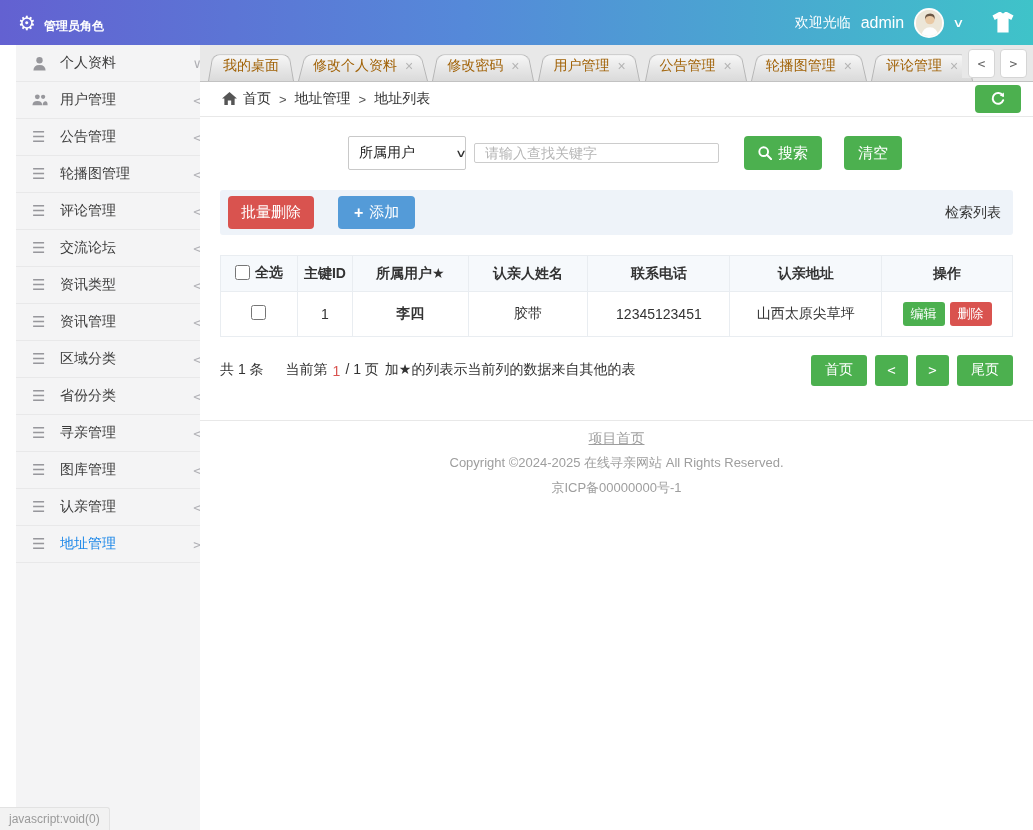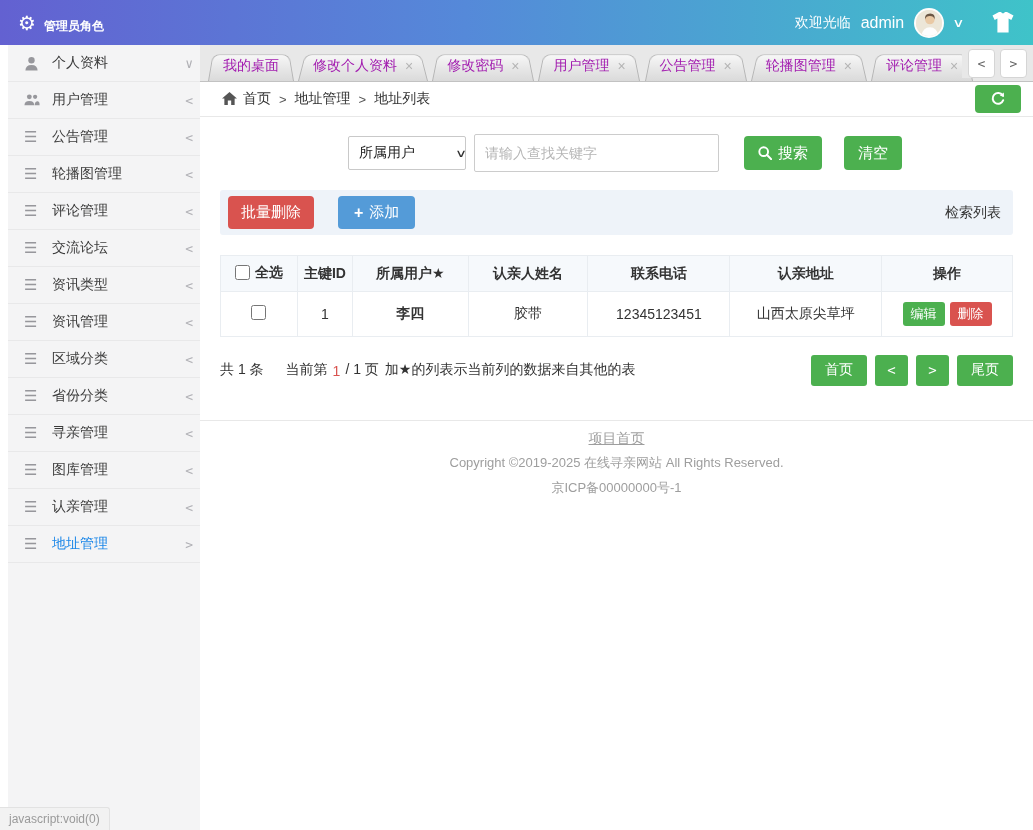--- a/index.html
+++ b/index.html
@@ -15,56 +15,56 @@
   .brand .title { font-size:22px; font-weight:bold; line-height:26px; letter-spacing:1px; }
   .brand .subtitle { font-size:12px; font-weight:bold; line-height:20px; }
   .user-area { display:flex; align-items:center; gap:10px; }
   .welcome { font-size:14px; }
   .uname { font-size:16px; }
   .avatar { width:30px; height:30px; border-radius:50%; background:#efe9dc; border:2px solid rgba(255,255,255,.9); overflow:hidden; display:flex; align-items:center; justify-content:center; }
   .chev-down-sm { font-size:12px; color:#fff; transform:scaleX(1.4); }
   .tshirt { margin-left:18px; display:flex; align-items:center; }
 
   
-  .sidebar { position:absolute; top:45px; left:8px; width:200px; height:785px; background:#f4f4f5; border-right:1px solid #e3e3e5; }
+  .sidebar { position:absolute; top:45px; left:16px; width:200px; height:785px; background:#f4f4f5; border-right:1px solid #e3e3e5; }
   .side-item { height:37px; display:flex; align-items:center; padding:0 14px 0 16px; border-bottom:1px solid #e8e8e9; cursor:pointer; color:#3c3c3c; font-size:14px; }
   .side-item .s-icon { width:22px; color:#97979c; font-size:15px; display:inline-flex; align-items:center; }
   .side-item .s-label { flex:1; margin-left:6px; }
   .side-item .s-chev { color:#b0b0b5; font-size:13px; font-family:"DejaVu Sans Mono",monospace; }
   .side-item.active .s-label { color:#1a86e8; }
   .collapse-handle { position:absolute; left:200px; top:400px; width:16px; height:47px; background:#e7e7e8; border-radius:0 8px 8px 0; display:flex; align-items:center; justify-content:center; cursor:pointer; }
   .collapse-handle .tri { width:0; height:0; border-top:7px solid transparent; border-bottom:7px solid transparent; border-right:9px solid #b3b3b6; }
 
   
   .main { position:absolute; top:45px; left:200px; width:833px; height:785px; background:#fff; }
 
   
   .tabbar { position:relative; height:37px; background:#e8e8e8; border-bottom:1px solid #c2c2c2; display:flex; align-items:flex-end; padding-left:8px; overflow:hidden; }
   .tab { position:relative; height:30px; display:flex; align-items:center; padding:0 15px; margin-right:4px; cursor:pointer; flex:none; }
   .tab::before { content:""; position:absolute; inset:0; background:linear-gradient(#f7f7f7,#dadada); border:1px solid #b5b5b5; border-bottom:none; border-radius:8px 8px 0 0; transform:perspective(26px) rotateX(6deg); transform-origin:50% 100%; }
   .tab > * { position:relative; z-index:1; }
-  .tab .t-label { font-size:14px; color:#a21caf; white-space:nowrap; }
+  .tab .t-label { font-size:14px; color:#a16207; white-space:nowrap; }
   .tab .t-close { margin-left:8px; color:#b4b4b4; font-size:14px; line-height:1; }
   .tab-scroll-group { position:absolute; right:6px; top:4px; z-index:5; display:flex; gap:5px; background:#e8e8e8; padding-left:6px; }
   .tab-scroll-btn { width:27px; height:29px; background:#fff; border:1px solid #d5d5d5; border-radius:4px; color:#666; font-size:13px; display:flex; align-items:center; justify-content:center; cursor:pointer; font-family:"DejaVu Sans Mono",monospace; }
 
   
   .crumb-bar { position:relative; height:35px; border-bottom:1px solid #e8e8e8; display:flex; align-items:center; padding:0 12px 0 22px; }
   .crumb-bar .home-ic { margin-right:6px; display:inline-flex; }
   .crumb { font-size:14px; color:#333; }
   .crumb-sep { margin:0 8px; color:#555; font-size:13px; }
   .refresh-btn { position:absolute; right:12px; top:3px; width:46px; height:28px; background:#4cb04f; border:none; border-radius:4px; display:flex; align-items:center; justify-content:center; cursor:pointer; }
 
   
   .content { padding:0 20px; }
   .search-row { margin-top:18px; margin-left:128px; display:flex; align-items:center; height:36px; }
   .sel-box { width:118px; height:34px; border:1px solid #c9c9c9; border-radius:2px; background:#fff; display:flex; align-items:center; padding:0 0 0 10px; font-size:14px; color:#222; cursor:pointer; }
   .sel-box .sel-val { flex:1; }
   .sel-box .sel-chev { color:#333; font-size:11px; transform:scaleX(1.5); }
-  .kw-input { width:245px; height:38px; border:1px solid #ccc; border-radius:2px; margin-left:8px; padding:0 10px; font-size:14px; color:#333; outline:none; font-family:inherit; }
+  .kw-input { width:245px; height:20px; border:1px solid #ccc; border-radius:2px; margin-left:8px; padding:0 10px; font-size:14px; color:#333; outline:none; font-family:inherit; }
   .kw-input::placeholder { color:#b5b5b5; }
   .btn { border:none; border-radius:4px; color:#fff; cursor:pointer; font-family:inherit; display:inline-flex; align-items:center; justify-content:center; }
   .btn-green { background:#4cb04f; }
   .btn-red { background:#d9534f; }
   .btn-blue { background:#549bd8; }
   .search-btn { margin-left:25px; height:34px; padding:0 14px; font-size:15px; gap:6px; }
   .clear-btn { margin-left:22px; height:34px; padding:0 14px; font-size:15px; }
 
   .toolbar { margin-top:19px; height:45px; background:#eef3f9; border-radius:3px; display:flex; align-items:center; padding:0 8px; }
   .batch-del-btn { height:33px; padding:0 13px; font-size:15px; }
@@ -363,21 +363,21 @@
           <button class="btn btn-green pg-btn pg-narrow">&lt;</button>
           <button class="btn btn-green pg-btn pg-narrow">&gt;</button>
           <button class="btn btn-green pg-btn pg-wide">尾页</button>
         </span>
       </div>
 
       <div class="content-divider"></div>
 
       <div class="site-footer">
         <span class="f-home">项目首页</span>
-        <div class="f-copy">Copyright ©2019-2025 在线寻亲网站 All Rights Reserved.</div>
+        <div class="f-copy">Copyright ©2024-2025 在线寻亲网站 All Rights Reserved.</div>
         <div class="f-icp">京ICP备00000000号-1</div>
       </div>
 
     </div>
   </div>
 
   <div class="status-tip">javascript:void(0)</div>
 
 </div>
 

